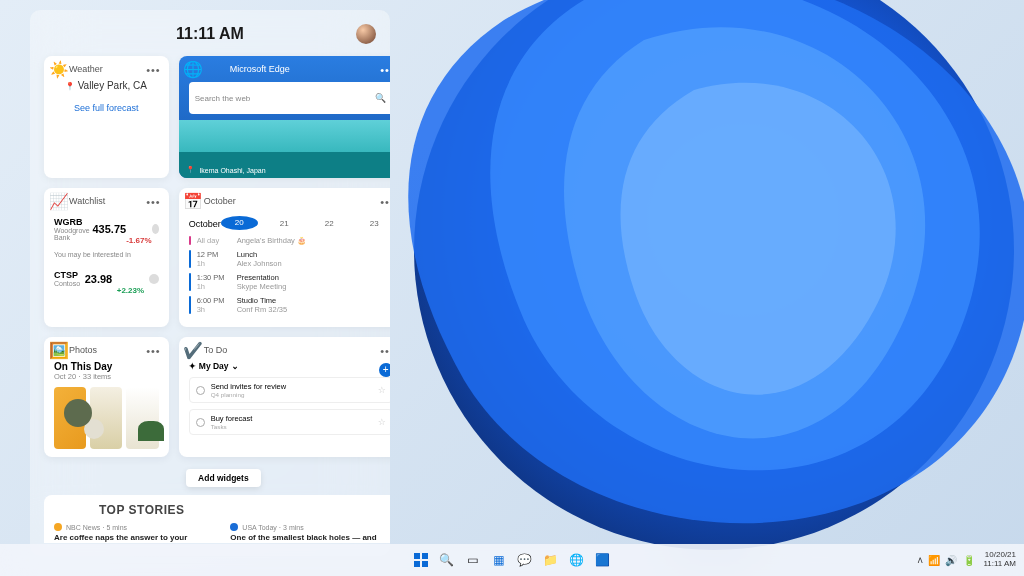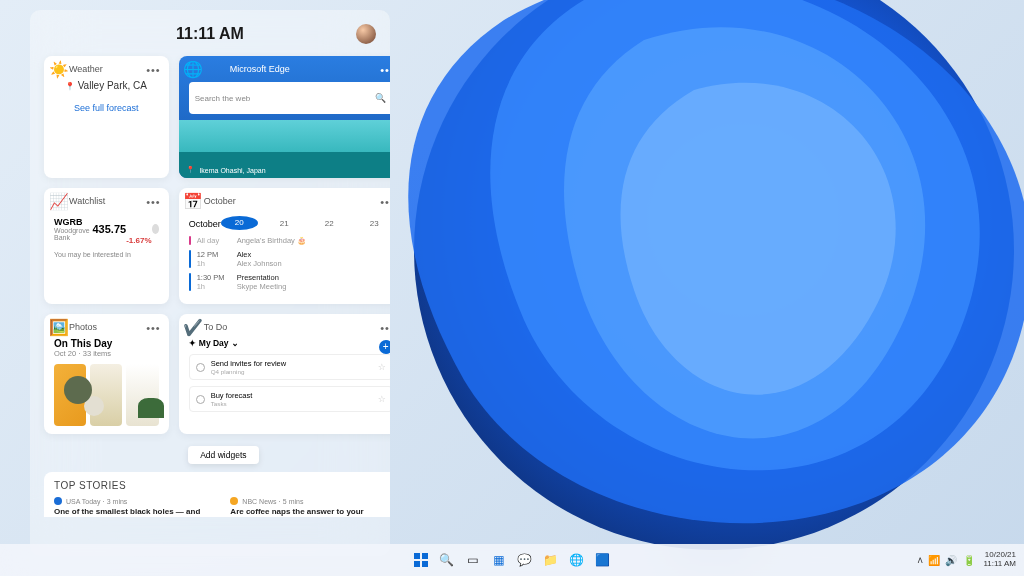--- a/index.html
+++ b/index.html
@@ -82,25 +82,25 @@
 
 .todo .md { font-size: 8.5px; font-weight: 600; display: flex; align-items: center; gap: 3px; }
 .todo .add { position: absolute; right: 10px; top: 26px; width: 14px; height: 14px; border-radius: 50%; background: #0a6ad6; color:#fff; font-size:10px; line-height:13px; text-align:center; }
 .todo .task { border:1px solid #eee; border-radius:4px; padding:4px 6px; margin-top:6px; display:flex; align-items:center; gap:6px; font-size:7.5px; position:relative;}
 .todo .circ { width:9px; height:9px; border:1px solid #aaa; border-radius:50%; }
 .todo .task small{color:#aaa;display:block;}
 .todo .star{position:absolute;right:6px;color:#ccc;font-size:9px;}
 
 
 .addw { grid-column: 1 / span 2; text-align: center; }
-.addw button { background:#fff; border:none; border-radius:4px; padding:4px 12px; font-size:8.5px; font-weight:400; box-shadow:0 2px 6px rgba(0,0,0,0.1); cursor:pointer;}
+.addw button { background:#fff; border:none; border-radius:4px; padding:4px 12px; font-size:8.5px; font-weight:700; box-shadow:0 2px 6px rgba(0,0,0,0.1); cursor:pointer;}
 
 
 .stories { grid-column: 1 / span 2; background:#fff; border-radius:8px 8px 0 0; padding:8px 10px 0; margin-top:-2px;}
-.stories .lbl{font-size:10px;font-weight:400;letter-spacing:0.5px;color:#444;}
+.stories .lbl{font-size:12px;font-weight:700;letter-spacing:0.5px;color:#444;margin-left:45px;}
 .stories .cols{display:flex;gap:14px;margin-top:6px;}
 .stories .col{flex:1;font-size:8px;}
 .stories .src{display:flex;align-items:center;gap:4px;color:#888;font-size:7px;margin-bottom:2px;}
 .stories .sdot{width:8px;height:8px;border-radius:50%;}
 .stories .hl{font-weight:600;color:#222;line-height:1.25;}
 
 
 .taskbar { position: absolute; left:0; right:0; bottom:0; height:32px; background: rgba(243,246,252,0.85); backdrop-filter: blur(20px); display:flex; align-items:center; }
 .tb-center { position:absolute; left:50%; transform:translateX(-50%); display:flex; gap:6px; }
 .tb-center .ic { width:20px; height:20px; border-radius:4px; display:flex; align-items:center; justify-content:center; font-size:12px; cursor:pointer;}
@@ -176,20 +176,29 @@
       <div class="rw">
         <div>
             <div class="sym">WGRB</div>
             <div class="name">Woodgrove Bank</div>
           </div>
         <div class="price">435.75</div>
         <div class="chg neg">-1.67%</div>
         <div class="dot"></div>
       </div>
       <div class="hint">You may be interested in</div>
+      <div class="rw">
+        <div>
+            <div class="sym">CTSP</div>
+            <div class="name">Contoso</div>
+          </div>
+        <div class="price">23.98</div>
+        <div class="chg pos">+2.23%</div>
+        <div class="dot"></div>
+      </div>
     </div>
 
     <div class="card cal">
       <div class="card-hdr">
           <span class="card-icn">📅</span>
           <span class="ttl">October</span>
         </div>
       <div class="card-more">•••</div>
       <div style="display:flex;align-items:center;justify-content:space-between;">
         <div class="mon">October</div>
@@ -209,33 +218,44 @@
             <div>Angela's Birthday 🎂</div>
           </div>
         </div>
       <div class="ev">
           <div class="bar"></div>
           <div class="et">
             <div>12 PM</div>
             <div>1h</div>
           </div>
           <div class="en">
-            <div>Alex</div>
+            <div>Lunch</div>
             <div>Alex Johnson</div>
           </div>
         </div>
       <div class="ev">
           <div class="bar"></div>
           <div class="et">
             <div>1:30 PM</div>
             <div>1h</div>
           </div>
           <div class="en">
             <div>Presentation</div>
             <div>Skype Meeting</div>
+          </div>
+        </div>
+      <div class="ev">
+          <div class="bar"></div>
+          <div class="et">
+            <div>6:00 PM</div>
+            <div>3h</div>
+          </div>
+          <div class="en">
+            <div>Studio Time</div>
+            <div>Conf Rm 32/35</div>
           </div>
         </div>
     </div>
 
     <div class="card photos">
       <div class="card-hdr">
           <span class="card-icn" style="color:#1a6dd6;">🖼️</span>
           <span class="ttl">Photos</span>
         </div>
       <div class="card-more">•••</div>
@@ -277,31 +297,31 @@
 
     <div class="addw">
       <button>Add widgets</button>
     </div>
 
     <div class="stories">
       <div class="lbl">TOP STORIES</div>
       <div class="cols">
         <div class="col">
           <div class="src">
+              <div class="sdot" style="background:#f5a623;"></div>
+              <span>NBC News · 5 mins</span>
+            </div>
+          <div class="hl">Are coffee naps the answer to your</div>
+        </div>
+        <div class="col">
+          <div class="src">
               <div class="sdot" style="background:#1a6dd6;"></div>
               <span>USA Today · 3 mins</span>
             </div>
           <div class="hl">One of the smallest black holes — and</div>
-        </div>
-        <div class="col">
-          <div class="src">
-              <div class="sdot" style="background:#f5a623;"></div>
-              <span>NBC News · 5 mins</span>
-            </div>
-          <div class="hl">Are coffee naps the answer to your</div>
         </div>
       </div>
     </div>
   </div>
 </div>
 
 <div class="taskbar">
   <div class="tb-center">
     <div class="ic">
         <svg width="16" height="16">

